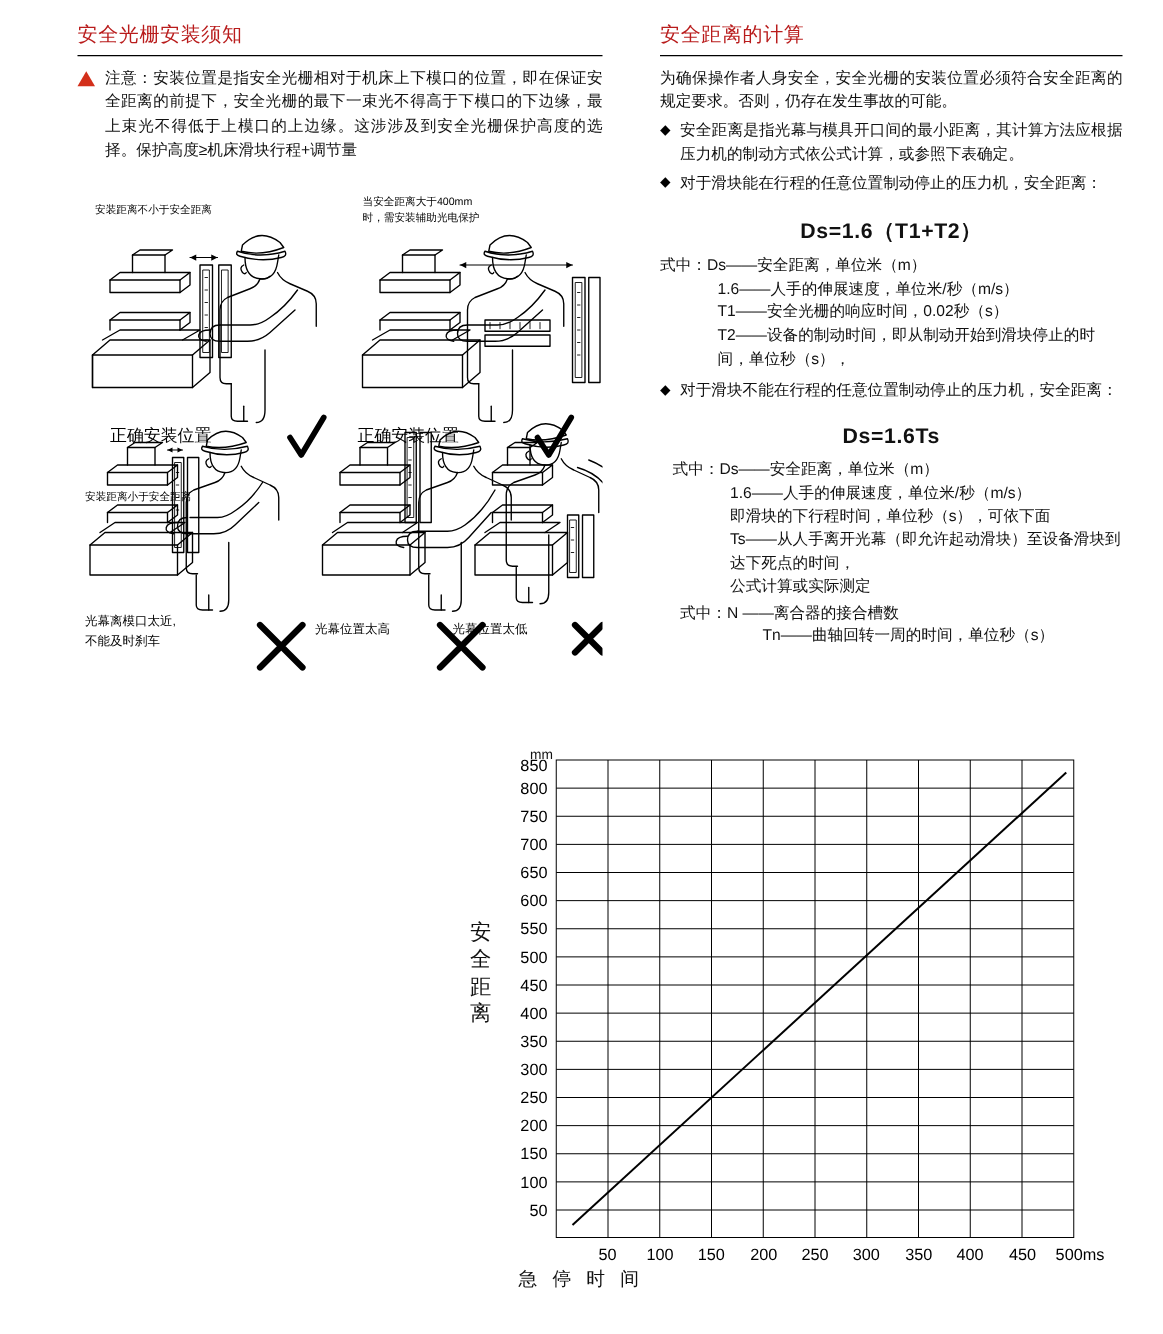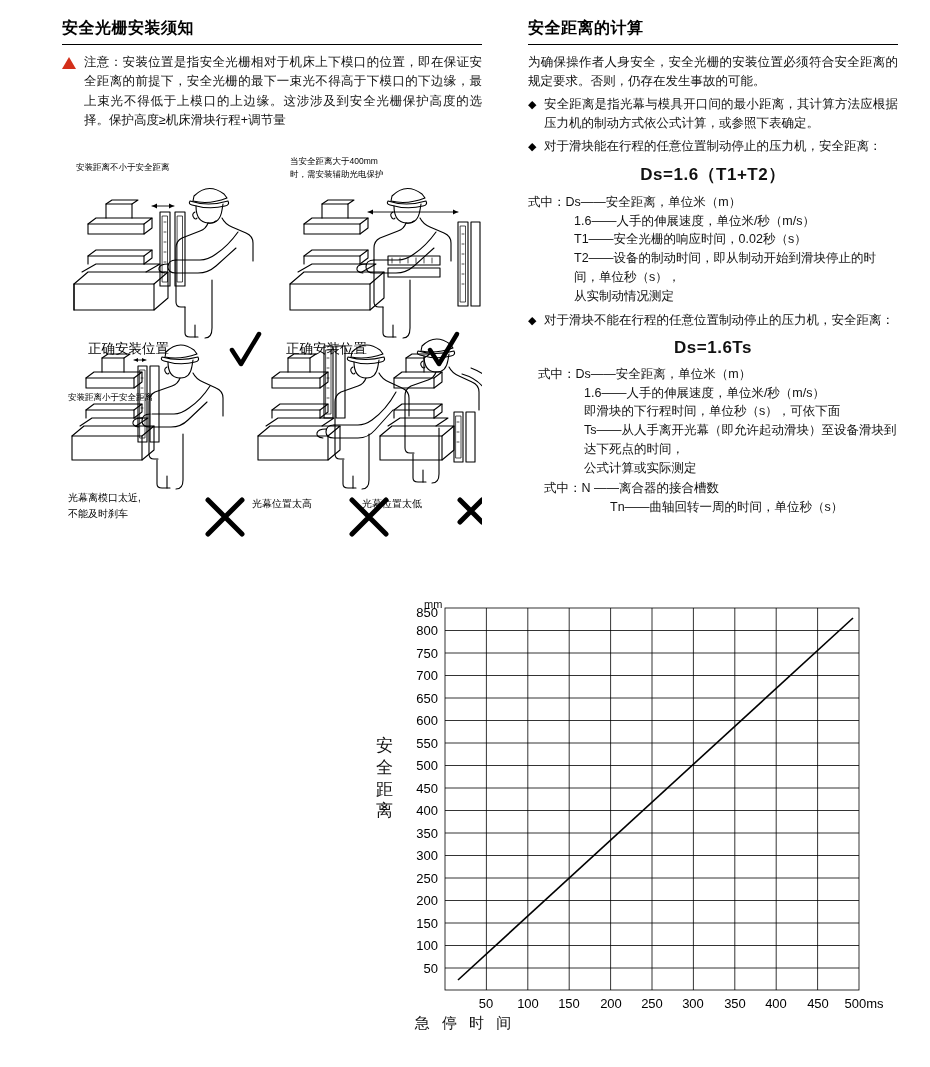--- a/index.html
+++ b/index.html
@@ -29,22 +29,22 @@
     width: 420px;
   }
   .col-right {
     position: absolute;
     left: 528px;
     top: 18px;
     width: 370px;
   }
   .sec-title {
     font-size: 16px;
-    font-weight: bold;
-    color: #000000;
+    font-weight: normal;
+    color: #b91c1c;
     padding-bottom: 5px;
     border-bottom: 1.5px solid #000;
     letter-spacing: 0.5px;
   }
   .note-block {
     margin-top: 8px;
     font-size: 12.5px;
     line-height: 1.55;
     position: relative;
     padding-left: 22px;
@@ -81,21 +81,21 @@
   }
   .bullet-txt {
     flex: 1;
     text-align: justify;
     font-family: Liberation Serif, serif;
   }
   .formula {
     text-align: center;
     font-size: 17px;
     font-weight: bold;
-    margin: 7px 0 7px 0;
+    margin: 17px 0 7px 0;
     letter-spacing: 0.5px;
   }
   .where {
     font-size: 12.5px;
     line-height: 1.5;
     margin-top: 2px;
   }
   .where .ind {
     padding-left: 46px;
     display: block;
@@ -429,21 +429,20 @@
       <div class="bullet-txt">对于滑块能在行程的任意位置制动停止的压力机，安全距离：</div>
     </div>
 
     <div class="formula">Ds=1.6（T1+T2）</div>
 
     <div class="where">
       <div>式中：Ds——安全距离，单位米（m）</div>
       <div class="ind">1.6——人手的伸展速度，单位米/秒（m/s）</div>
       <div class="ind">T1——安全光栅的响应时间，0.02秒（s）</div>
       <div class="ind">T2——设备的制动时间，即从制动开始到滑块停止的时间，单位秒（s），</div>
-      <div class="ind">从实制动情况测定</div>
     </div>
 
     <div class="bullet-row" style="margin-top:6px;">
       <div class="bullet-dia">◆</div>
       <div class="bullet-txt">对于滑块不能在行程的任意位置制动停止的压力机，安全距离：</div>
     </div>
 
     <div class="formula">Ds=1.6Ts</div>
 
     <div class="where" style="padding-left:10px;">

